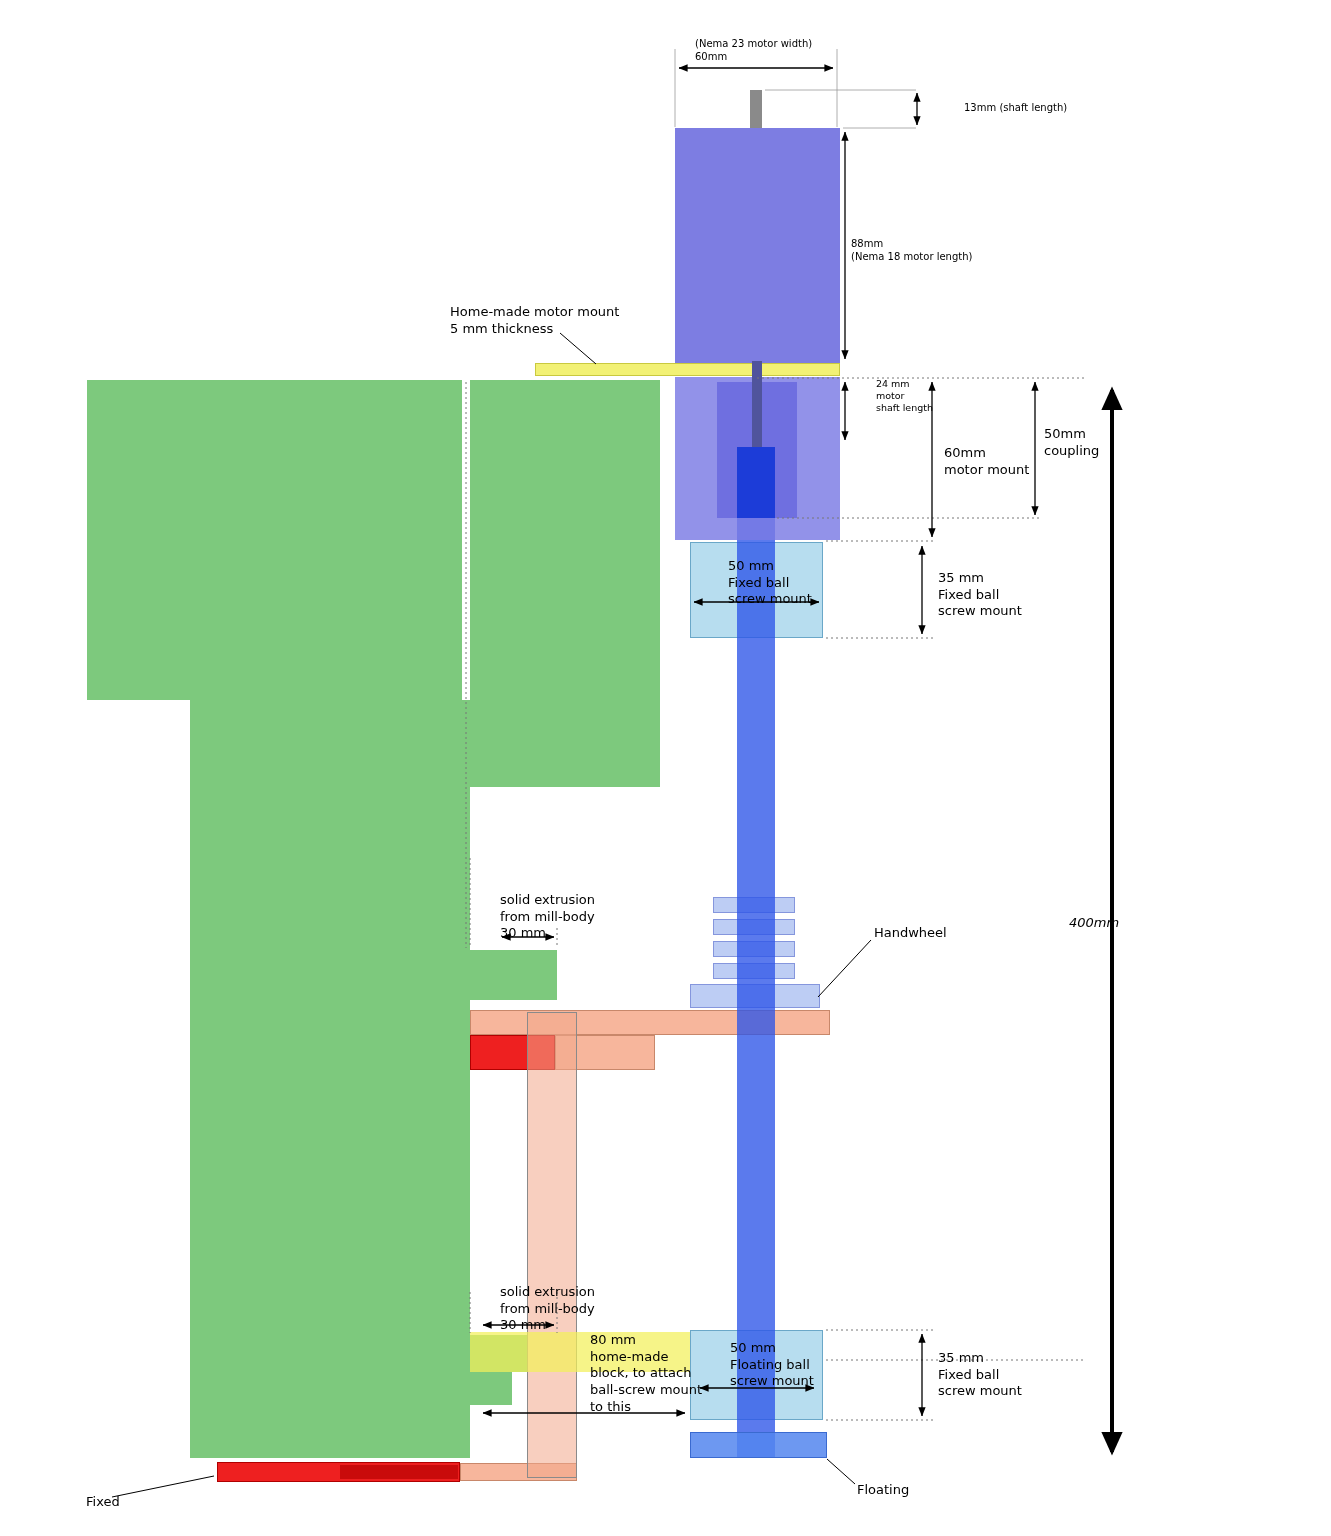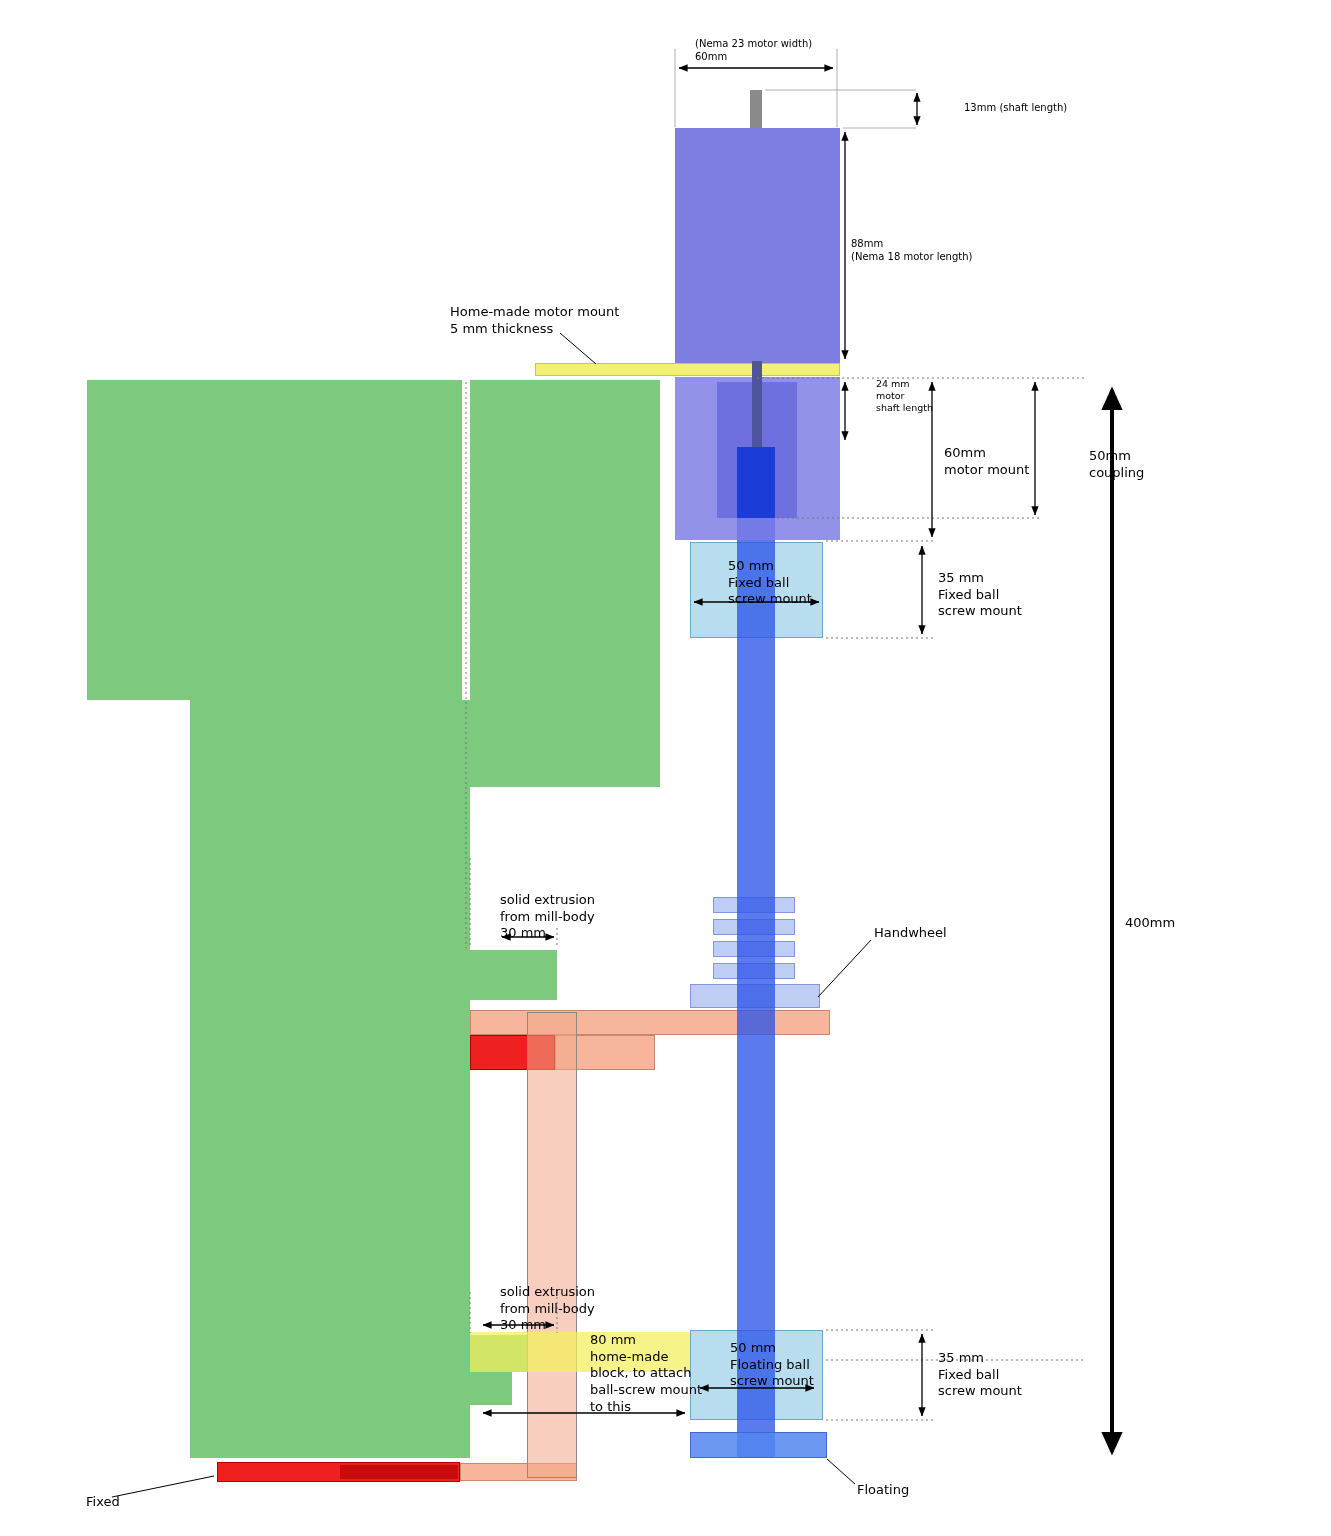--- a/index.html
+++ b/index.html
@@ -151,33 +151,33 @@
   <div class="label small" style="left:964px;top:102px;">13mm (shaft length)</div>
   <div class="label small" style="left:851px;top:238px;">88mm
 (Nema 18 motor length)</div>
   <div class="label" style="left:450px;top:304px;">Home-made motor mount
 5 mm thickness</div>
   <div class="label tiny" style="left:856px;top:378px;margin-left:20px;">24 mm
 motor
 shaft length</div>
   <div class="label" style="left:944px;top:445px;">60mm
 motor mount</div>
-  <div class="label" style="left:1044px;top:448px;margin-left:45px;">50mm
+  <div class="label" style="left:1044px;top:426px;">50mm
 coupling</div>
   <div class="label" style="left:728px;top:558px;">50 mm
 Fixed ball
 screw mount</div>
   <div class="label" style="left:938px;top:570px;">35 mm
 Fixed ball
 screw mount</div>
   <div class="label" style="left:500px;top:892px;">solid extrusion
 from mill-body
 30 mm</div>
   <div class="label" style="left:874px;top:925px;">Handwheel</div>
-  <div class="label" style="left:1125px;top:915px;">400mm</div>
+  <div class="label" style="left:1069px;top:915px;font-style:italic;">400mm</div>
   <div class="label" style="left:500px;top:1284px;">solid extrusion
 from mill-body
 30 mm</div>
   <div class="label" style="left:590px;top:1332px;">80 mm
 home-made
 block, to attach
 ball-screw mount
 to this</div>
   <div class="label" style="left:730px;top:1340px;">50 mm
 Floating ball

